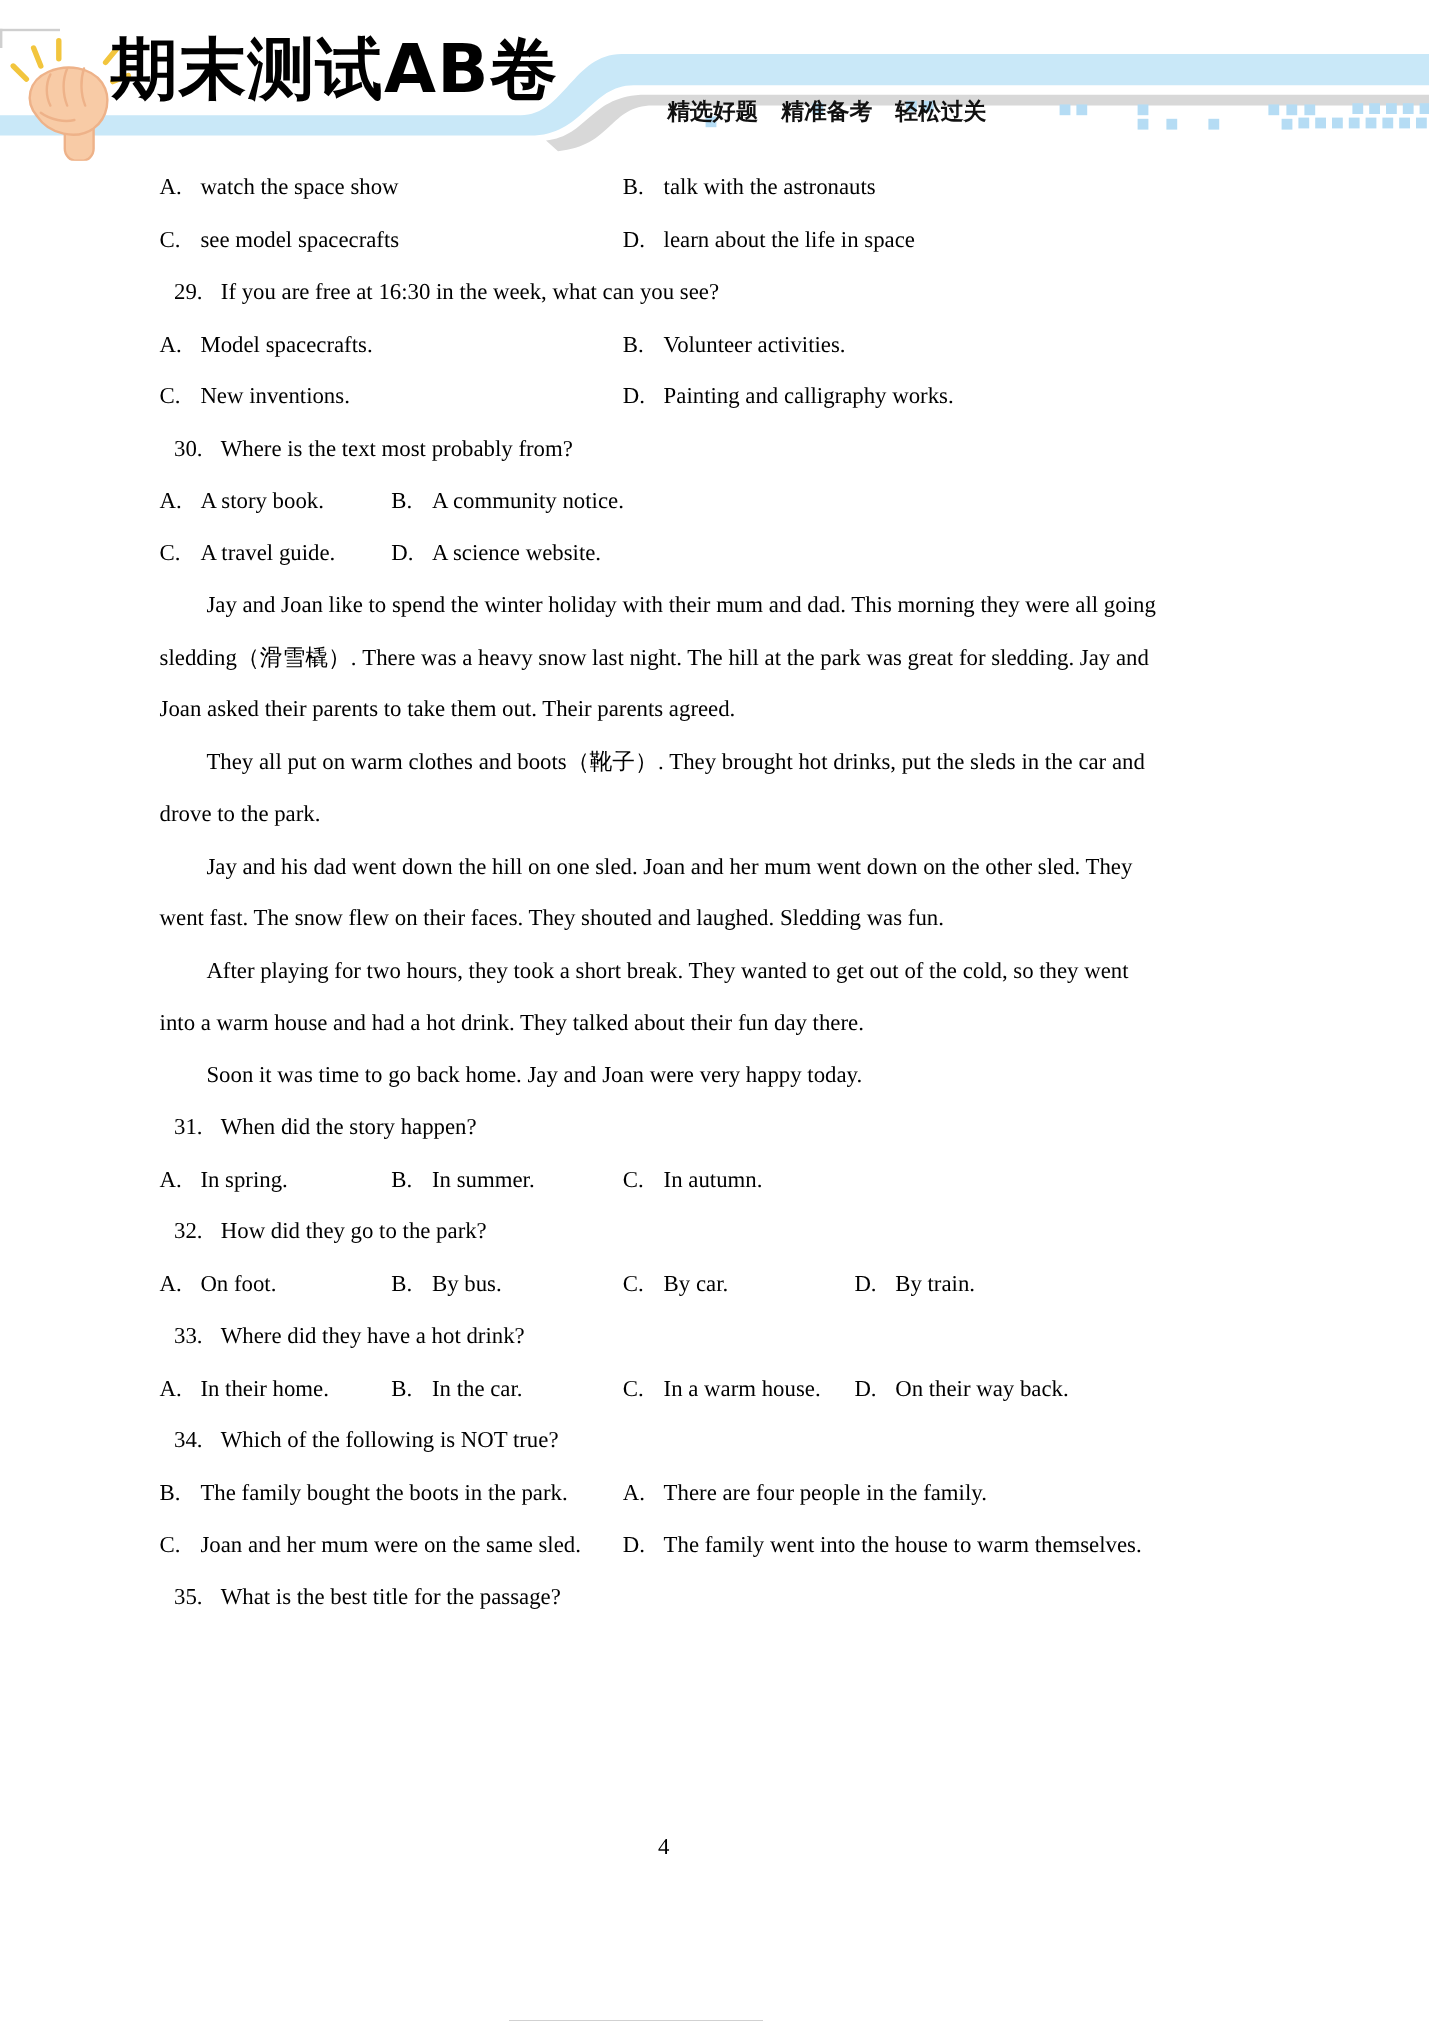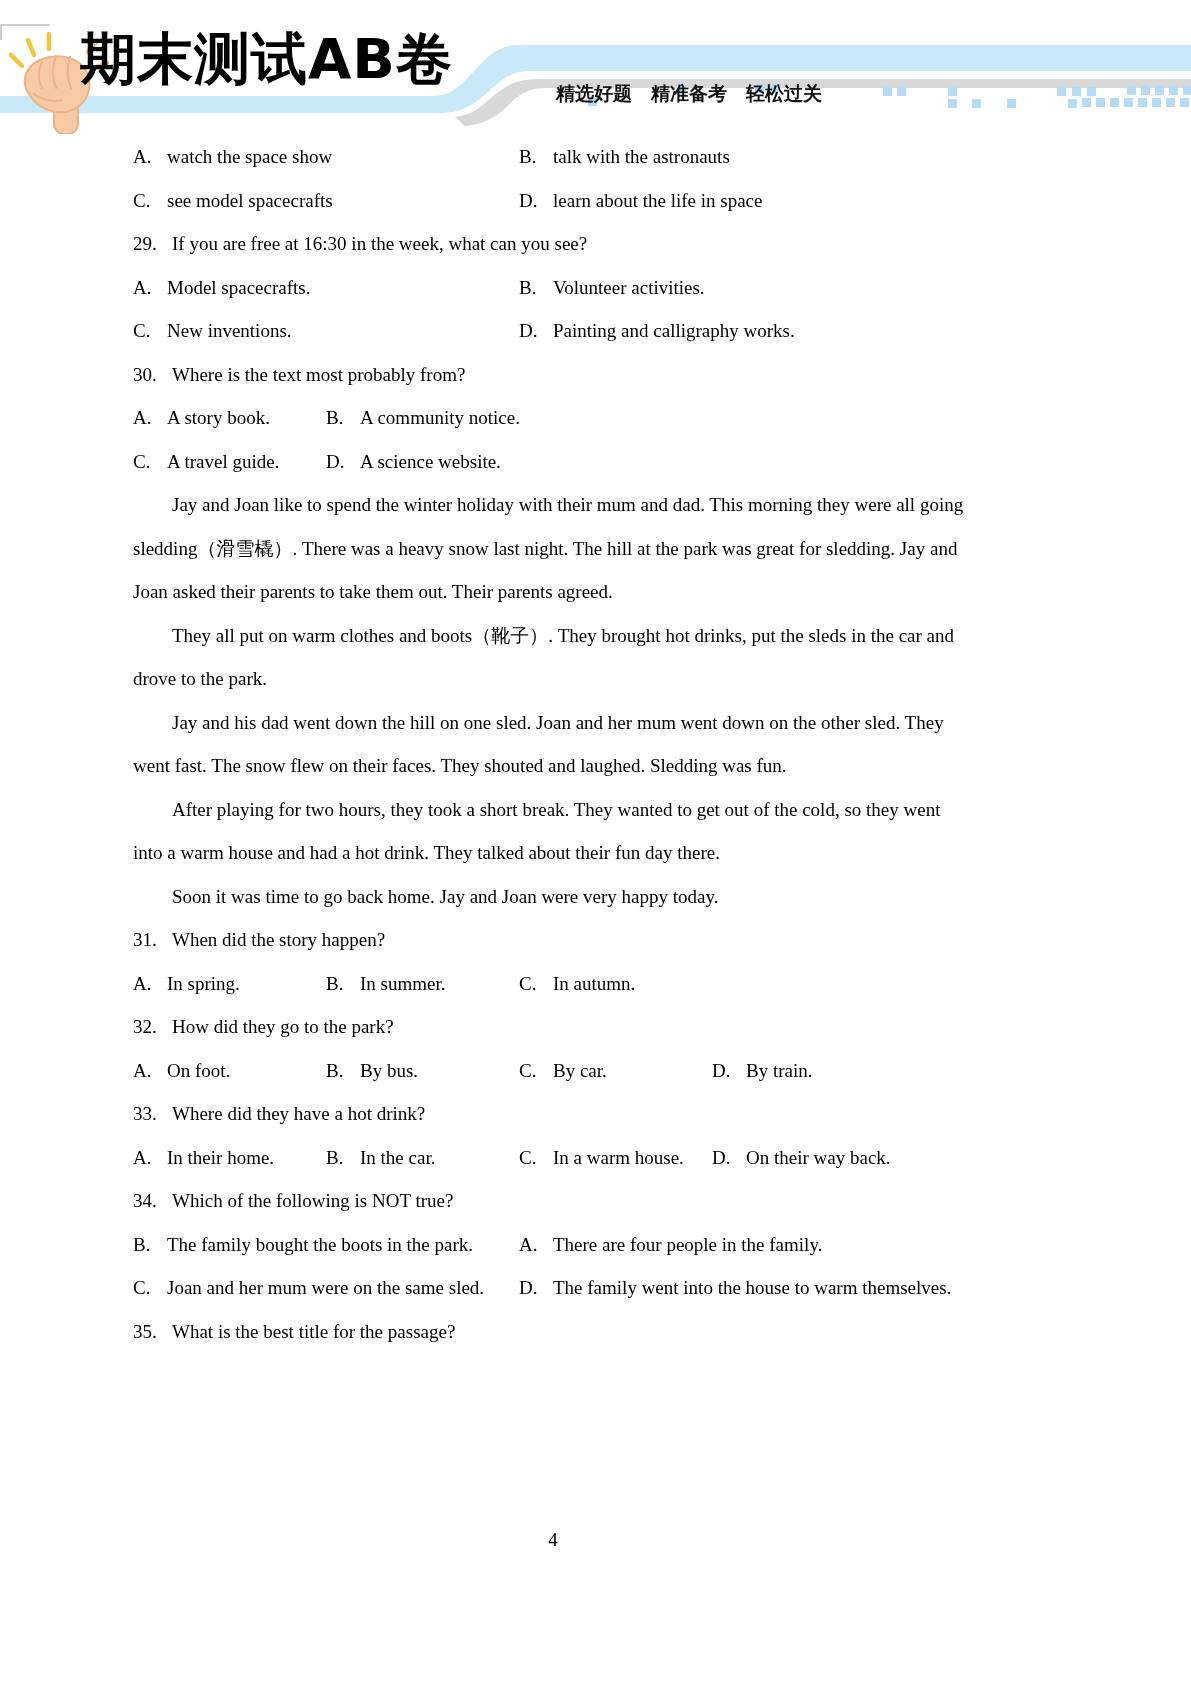--- a/index.html
+++ b/index.html
@@ -8,21 +8,21 @@
     background:#ffffff; overflow:hidden;
     font-family:"Liberation Serif", serif; color:#000;
   }
 
   
   .header { position:absolute; left:0; top:0; width:1191px; height:135px; }
   .ribbon-svg { position:absolute; left:0; top:0; width:1191px; height:135px; }
   .corner-line { position:absolute; left:0; top:24px; width:48px; height:14px;
     border-top:2px solid #cfcfcf; border-left:2px solid #cfcfcf; }
   .brand-title {
-    position:absolute; left:80px; top:28px;
+    position:absolute; left:92px; top:28px;
     font-family:"DejaVu Sans", sans-serif; font-weight:bold;
     font-size:56px; line-height:62px; letter-spacing:1px; color:#000;
   }
   .tagline {
     position:absolute; left:556px; top:46px; height:24px; line-height:24px;
     font-family:"DejaVu Sans", sans-serif; font-weight:600; font-size:19px; color:#111;
     white-space:nowrap;
     margin-top:35px;
   }
   .fist-svg { position:absolute; left:4px; top:22px; width:112px; height:112px; }
@@ -45,21 +45,21 @@
     position:absolute; left:133px; top:135px; width:860px;
     font-size:19px; line-height:43.5px;
   }
   .line { height:43.5px; white-space:nowrap; }
   .grid { display:grid; }
   .g2w { grid-template-columns:386px auto; }
   .g2n { grid-template-columns:193px auto; }
   .g4  { grid-template-columns:193px 193px 193px auto; }
   .grid > span { white-space:nowrap; }
   .k  { display:inline-block; min-width:34px; }
-  .qn { display:inline-block; min-width:39px; }
+  .qn { display:inline-block; min-width:39px;margin-left:12px; }
   .para { width:840px; margin:0; text-indent:39px; line-height:43.5px; }
 
   .footer {
     position:absolute; left:133px; top:1518px; width:840px;
     text-align:center; font-size:19px; line-height:43px;
   }
 </style>
 </head>
 <body>
 

